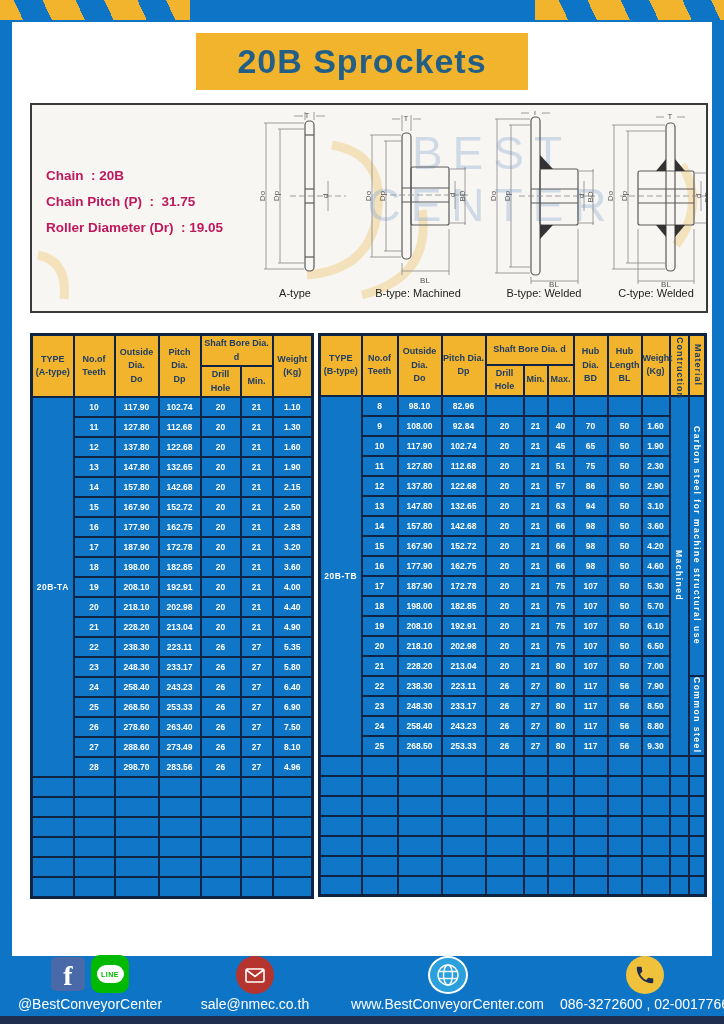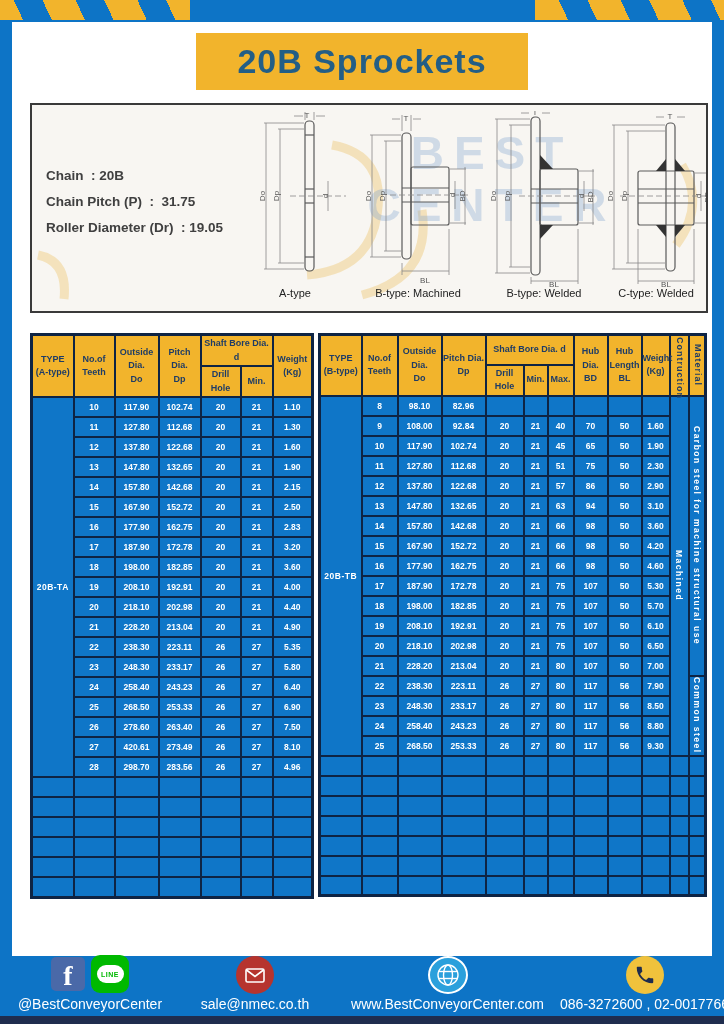--- a/index.html
+++ b/index.html
@@ -17,24 +17,24 @@
   .sheet{position:absolute;left:12px;top:22px;width:700px;height:992px;background:#ffffff;}
 
   .title-banner{position:absolute;left:184px;top:11px;width:332px;height:57px;background:#f2b42c;
     display:flex;align-items:center;justify-content:center;}
   .title-banner h1{margin:0;font-size:34px;font-weight:bold;color:#235e86;letter-spacing:1px;}
 
   
   .spec-panel{position:absolute;left:18px;top:81px;width:678px;height:210px;background:#f8f6f2;
     border:2px solid #3a3a3a;box-sizing:border-box;overflow:hidden;}
   .watermark{position:absolute;left:250px;top:22px;width:420px;text-align:center;color:rgba(125,160,205,0.33);
-    font-weight:bold;line-height:52px;letter-spacing:10px;pointer-events:none;}
+    font-weight:normal;line-height:52px;letter-spacing:10px;pointer-events:none;}
   .watermark div{font-size:46px;}
   .wm-orange{position:absolute;left:0;top:0;width:678px;height:206px;pointer-events:none;}
-  .spec-lines{position:absolute;left:14px;top:58px;color:#404040;font-weight:bold;font-size:13.5px;line-height:26px;white-space:pre;}
+  .spec-lines{position:absolute;left:14px;top:58px;color:#be185d;font-weight:bold;font-size:13.5px;line-height:26px;white-space:pre;}
   .diagram{position:absolute;top:6px;}
   .diag-caption{position:absolute;top:182px;font-size:11px;color:#222;text-align:center;}
 
   
   table.spec{border-collapse:collapse;table-layout:fixed;position:absolute;background:#ffffff;}
   table.spec th,table.spec td{border:2px solid #0e2444;padding:0;text-align:center;vertical-align:middle;box-sizing:border-box;}
   table.spec{border:3px solid #0e2444;}
   table.spec th{background:#f2b42c;color:#1e3c66;font-size:9px;font-weight:bold;line-height:1.5;white-space:pre-line;padding:1px 0;}
   table.spec td{background:#0f76c8;color:#ffffff;font-size:8.5px;font-weight:bold;height:20px;}
   #table-a{left:18px;top:311px;width:281px;}
@@ -404,21 +404,21 @@
           <tr>
             <td>26</td>
             <td>278.60</td>
             <td>263.40</td>
             <td>26</td>
             <td>27</td>
             <td>7.50</td>
           </tr>
           <tr>
             <td>27</td>
-            <td>420.61</td>
+            <td>288.60</td>
             <td>273.49</td>
             <td>26</td>
             <td>27</td>
             <td>8.10</td>
           </tr>
           <tr>
             <td>28</td>
             <td>298.70</td>
             <td>283.56</td>
             <td>26</td>

